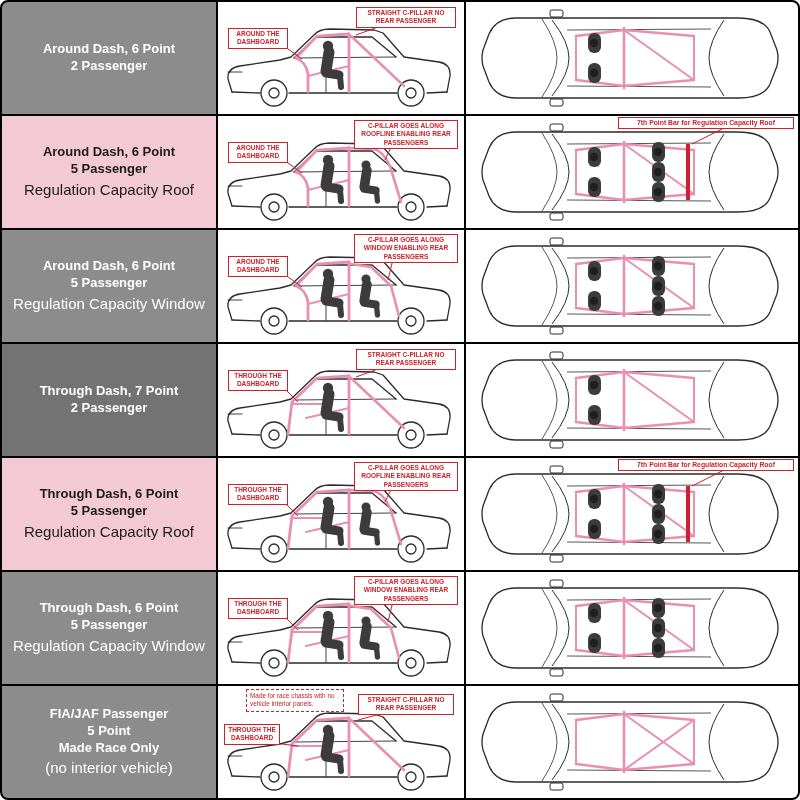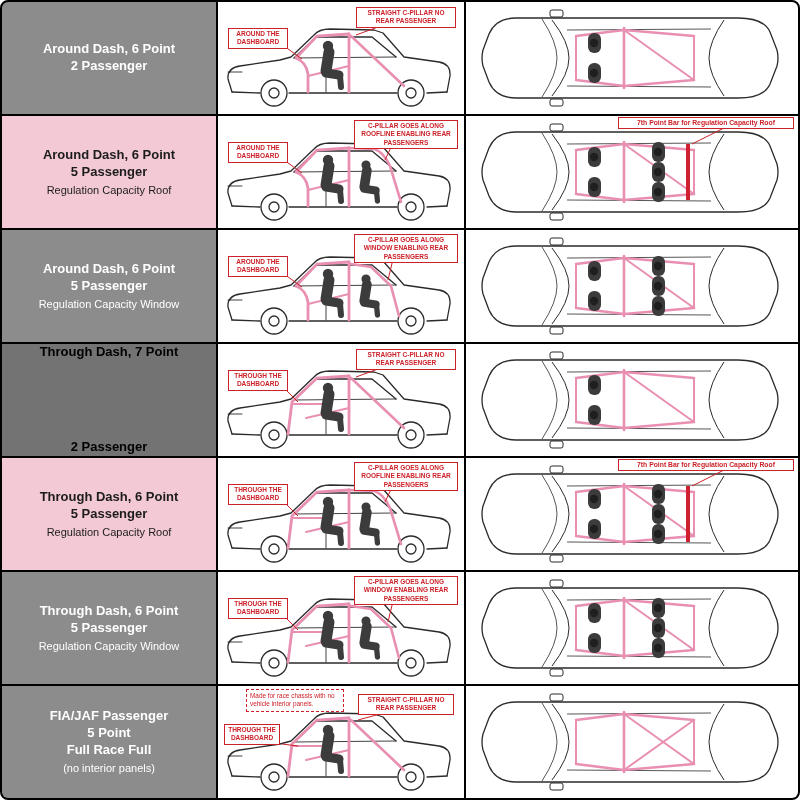--- a/index.html
+++ b/index.html
@@ -5,26 +5,26 @@
   * { margin:0; padding:0; box-sizing:border-box; }
   html,body { width:800px; height:800px; background:#fff; font-family:"Liberation Sans", sans-serif; }
   .board {
     width:800px; height:800px;
     border:2px solid #000; background:#000;
     display:grid; grid-template-rows:repeat(7,1fr); row-gap:2px;
     border-radius:8px; overflow:hidden;
   }
   .row { display:grid; grid-template-columns:214px 246px 332px; column-gap:2px; background:#000; }
   .cell { background:#fff; position:relative; overflow:hidden; }
-  .label-cell { display:flex; flex-direction:column; align-items:center; justify-content:center; padding:0 8px; text-align:center; }
+  .label-cell { display:flex; flex-direction:column; align-items:center; justify-content:center; padding:13px 8px; text-align:center; }
   .label-gray { background:#8c8c8c; color:#ffffff; }
-  .label-dark { background:#737373; color:#000000;justify-content:space-between; }
+  .label-dark { background:#737373; color:#ffffff; }
   .label-pink { background:#f2c9d5; color:#1c1c1c; }
   .t1 { font-size:13px; font-weight:bold; line-height:1.3; }
-  .t2 { font-size:11px; line-height:1.25; margin-top:3px; }
+  .t2 { font-size:15px; line-height:1.25; margin-top:3px; }
   .t1:empty, .t2:empty { display:none; }
   svg.art { position:absolute; left:0; top:0; width:100%; height:100%; }
   .ann {
     position:absolute; border:1px solid #cc2129; color:#cc2129; background:#ffffff;
     font-size:6.5px; font-weight:bold; text-align:center; padding:1px 2px; line-height:1.3;
     text-transform:uppercase;
   }
   .note {
     position:absolute; border:1px dashed #cc2129; color:#cc2129; background:#ffffff;
     font-size:6.4px; text-align:left; padding:2px 3px; line-height:1.3;
@@ -324,22 +324,22 @@
         <use href="#figure-top" transform="translate(192,56)"></use>
         <use href="#figure-top" transform="translate(192,76)"></use>
       </svg>
     </div>
   </div>
 
   <div class="row">
     <div class="cell label-cell label-gray">
       <div class="t1">FIA/JAF Passenger</div>
       <div class="t1">5 Point</div>
-      <div class="t1">Full Race Full</div>
-      <div class="t2">(no interior panels)</div>
+      <div class="t1">Made Race Only</div>
+      <div class="t2">(no interior vehicle)</div>
     </div>
     <div class="cell">
       <svg class="art" viewBox="0 0 246 112">
         <use href="#car-side"></use>
           <use href="#cage-through"></use>
           <use href="#stay-straight"></use>
         <use href="#figure-side" transform="translate(110,44)"></use>
         <path class="leader" d="M64,58 L80,60"></path>
         <path class="leader" d="M162,28 L140,34"></path>
       </svg>

